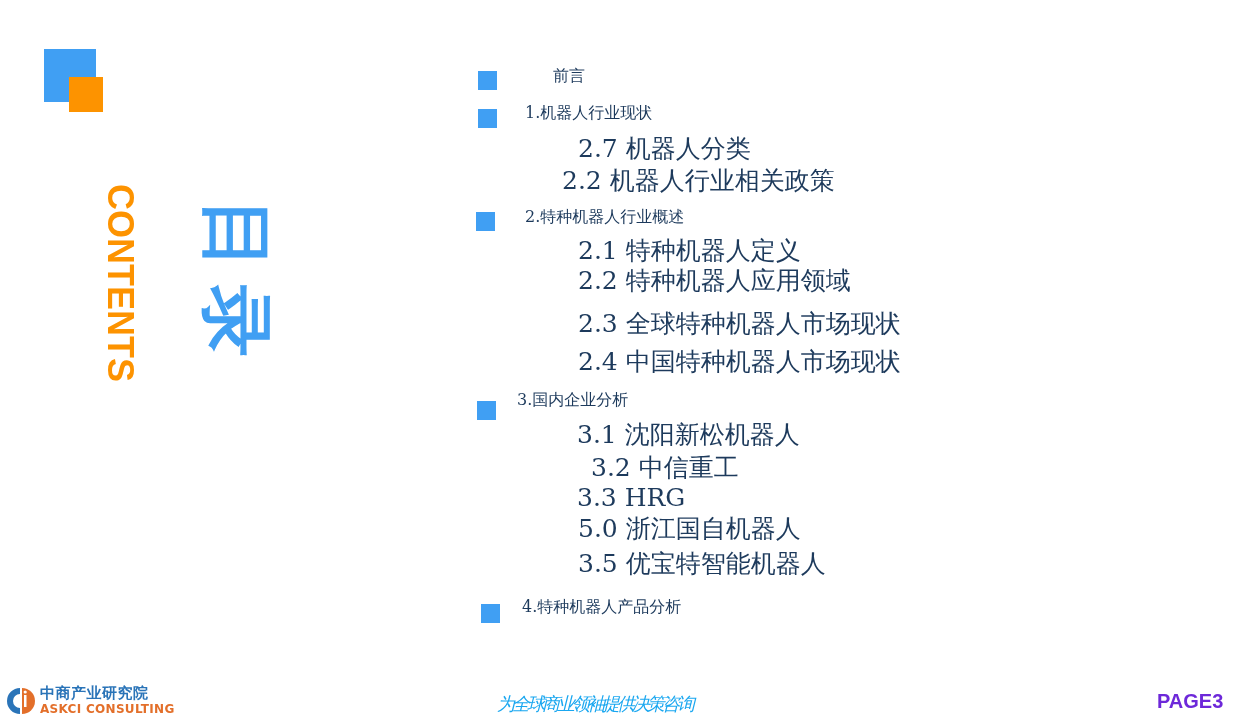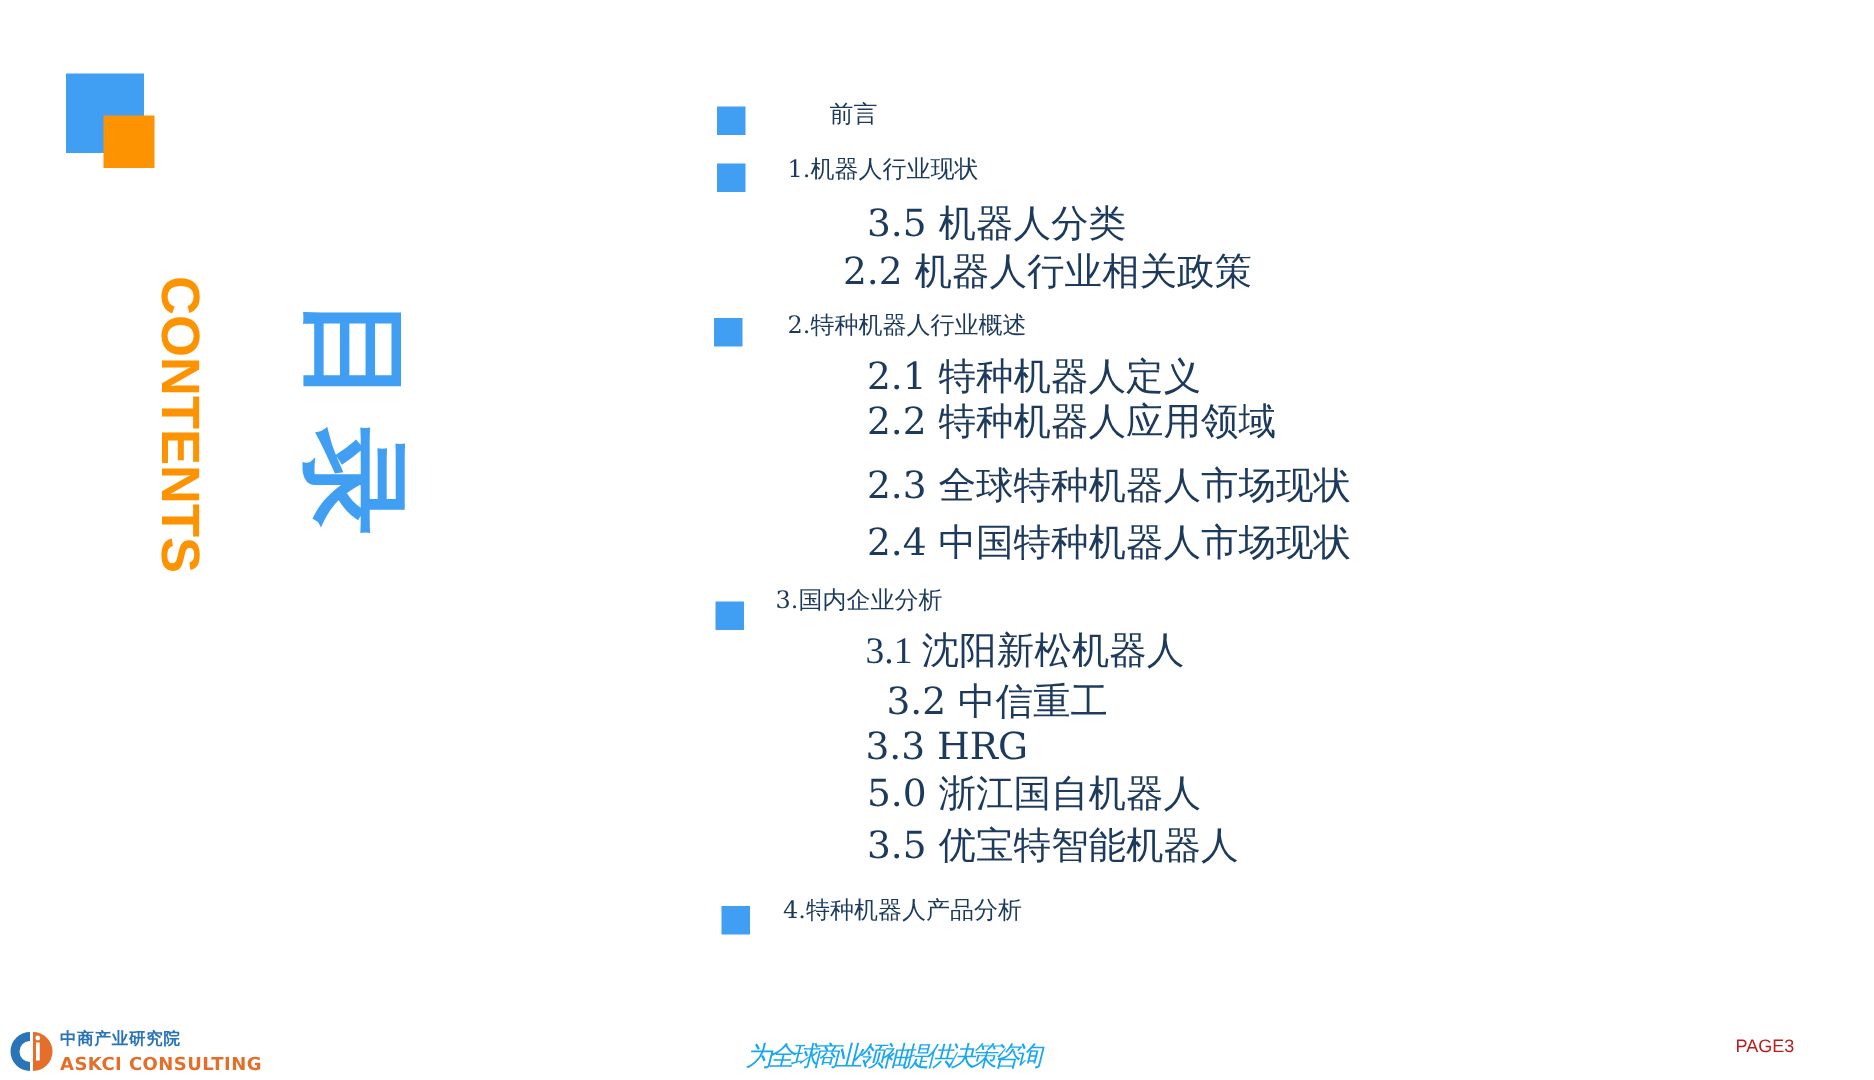--- a/index.html
+++ b/index.html
@@ -30,31 +30,31 @@
       font-size: 36px; font-weight: bold; color: #fd9300; letter-spacing: 0px;
     }
 
     .toc-item { position: absolute; white-space: nowrap; color: #1d3a5c; font-size: 16px; line-height: 30px; }
     .toc-item.sub { font-size: 25px; }
     .bullet { position: absolute; width: 19px; height: 19px; background: #409ff3; }
 
     .footer-logo { position: absolute; left: 6px; top: 684px; height: 34px; display: flex; align-items: center; }
     .logo-mark { width: 30px; height: 30px; position: relative; margin-right: 4px; }
     .logo-text { display: flex; flex-direction: column; line-height: 16px; font-family: "DejaVu Sans", "Liberation Sans", sans-serif; }
-    .logo-cn { font-size: 11px; font-weight: bold; color: #2a74b8; letter-spacing: 0.5px; }
+    .logo-cn { font-size: 15px; font-weight: bold; color: #2a74b8; letter-spacing: 0.5px; }
     .logo-en { font-size: 12px; font-weight: bold; color: #e36f2a; letter-spacing: 0.3px; }
 
     .tagline {
       position: absolute; left: 497px; top: 692px; white-space: nowrap;
       font-family: "DejaVu Sans", "Liberation Sans", sans-serif;
       font-size: 18px; font-style: italic; color: #1aa7f0; letter-spacing: -3px; text-align: center;
     }
     .page-num {
       position: absolute; left: 1157px; top: 690px;
-      font-family: "Liberation Sans", sans-serif; font-weight: normal; font-size: 12px; color: #b91c1c;
+      font-family: "Liberation Sans", sans-serif; font-weight: bold; font-size: 20px; color: #6d28d9;
     }
   </style>
 </head>
 <body>
 
 <div class="deco-blue"></div>
 <div class="deco-orange"></div>
 
 <div class="title-cn">
   <span>目录</span>
@@ -64,29 +64,29 @@
 </div>
 
 <div class="bullet" style="left:478px; top:71px;"></div>
 <div class="bullet" style="left:478px; top:109px;"></div>
 <div class="bullet" style="left:476px; top:212px;"></div>
 <div class="bullet" style="left:477px; top:401px;"></div>
 <div class="bullet" style="left:481px; top:604px;"></div>
 
 <div class="toc-item" style="left:553px; top:61px;">前言</div>
 <div class="toc-item" style="left:525px; top:98px;">1.机器人行业现状</div>
-<div class="toc-item sub" style="left:578px; top:134px;">3.5 机器人分类</div>
+<div class="toc-item sub" style="left:578px; top:134px;">2.7 机器人分类</div>
 <div class="toc-item sub" style="left:562px; top:166px;">2.2 机器人行业相关政策</div>
 <div class="toc-item" style="left:525px; top:202px;">2.特种机器人行业概述</div>
 <div class="toc-item sub" style="left:578px; top:236px;">2.1 特种机器人定义</div>
 <div class="toc-item sub" style="left:578px; top:266px;">2.2 特种机器人应用领域</div>
 <div class="toc-item sub" style="left:578px; top:309px;">2.3 全球特种机器人市场现状</div>
 <div class="toc-item sub" style="left:578px; top:347px;">2.4 中国特种机器人市场现状</div>
 <div class="toc-item" style="left:517px; top:385px;">3.国内企业分析</div>
-<div class="toc-item sub" style="left:577px; top:420px;font-family:Liberation Serif, serif;">3.1 沈阳新松机器人</div>
+<div class="toc-item sub" style="left:577px; top:420px;">3.1 沈阳新松机器人</div>
 <div class="toc-item sub" style="left:591px; top:453px;">3.2 中信重工</div>
 <div class="toc-item sub" style="left:577px; top:483px;">3.3 HRG</div>
 <div class="toc-item sub" style="left:578px; top:514px;">5.0 浙江国自机器人</div>
 <div class="toc-item sub" style="left:578px; top:549px;">3.5 优宝特智能机器人</div>
 <div class="toc-item" style="left:522px; top:592px;">4.特种机器人产品分析</div>
 
 <div class="footer-logo">
   <div class="logo-mark">
     <svg width="30" height="30" viewBox="0 0 30 30">
       <path d="M14 2 A13 13 0 0 0 14 28 L14 22 A7 7 0 0 1 14 8 Z" fill="#2a74b8"></path>

